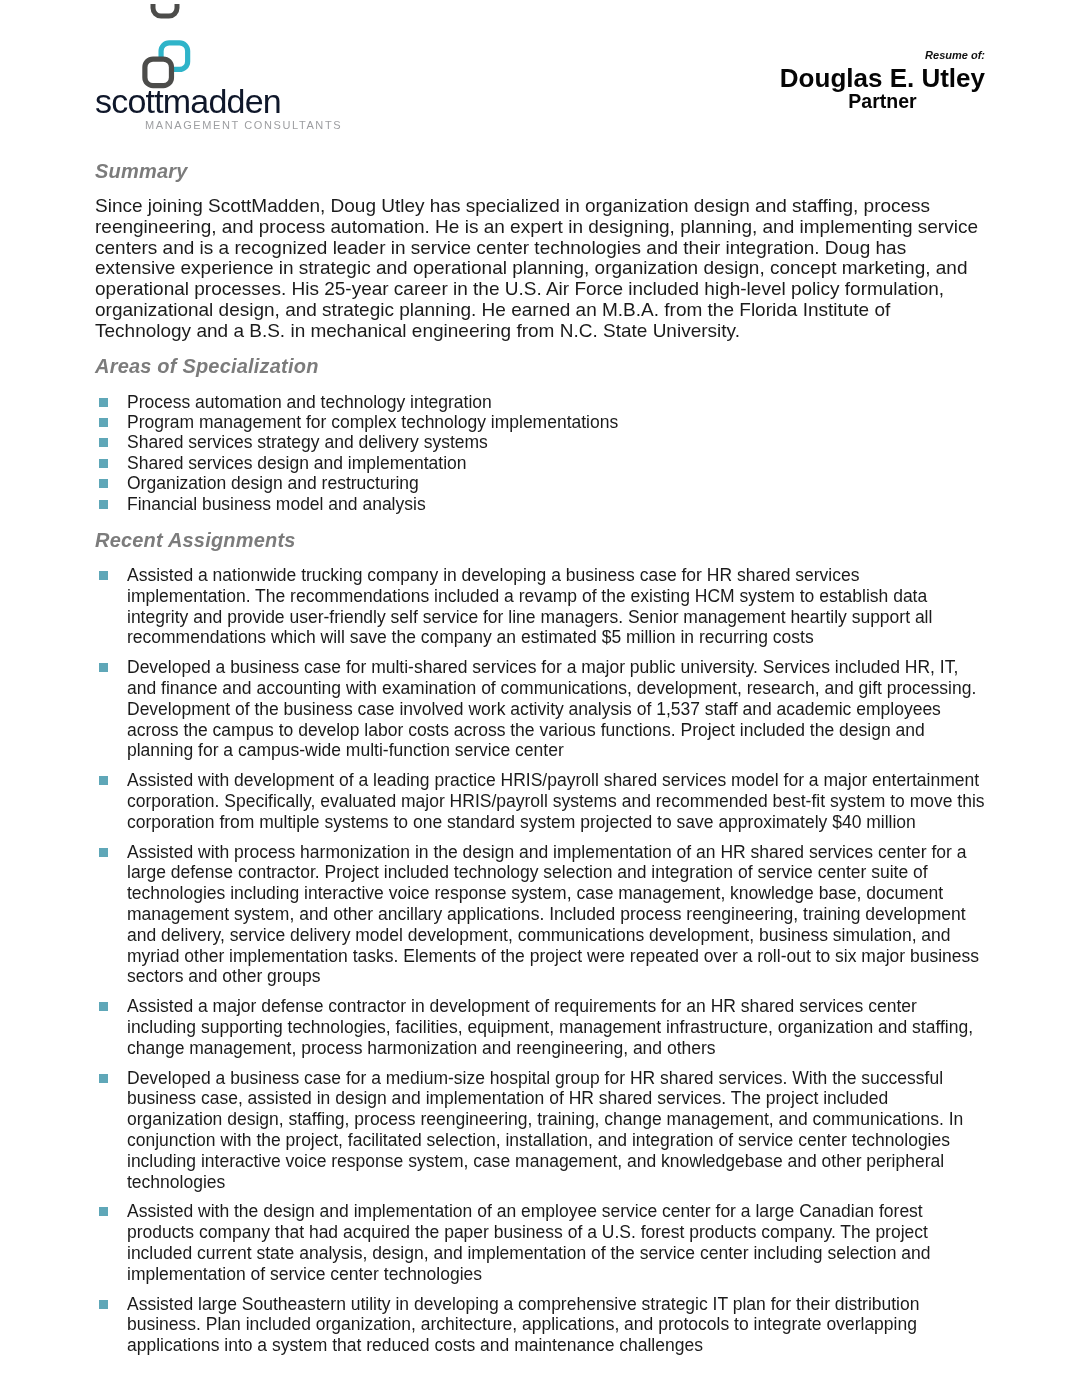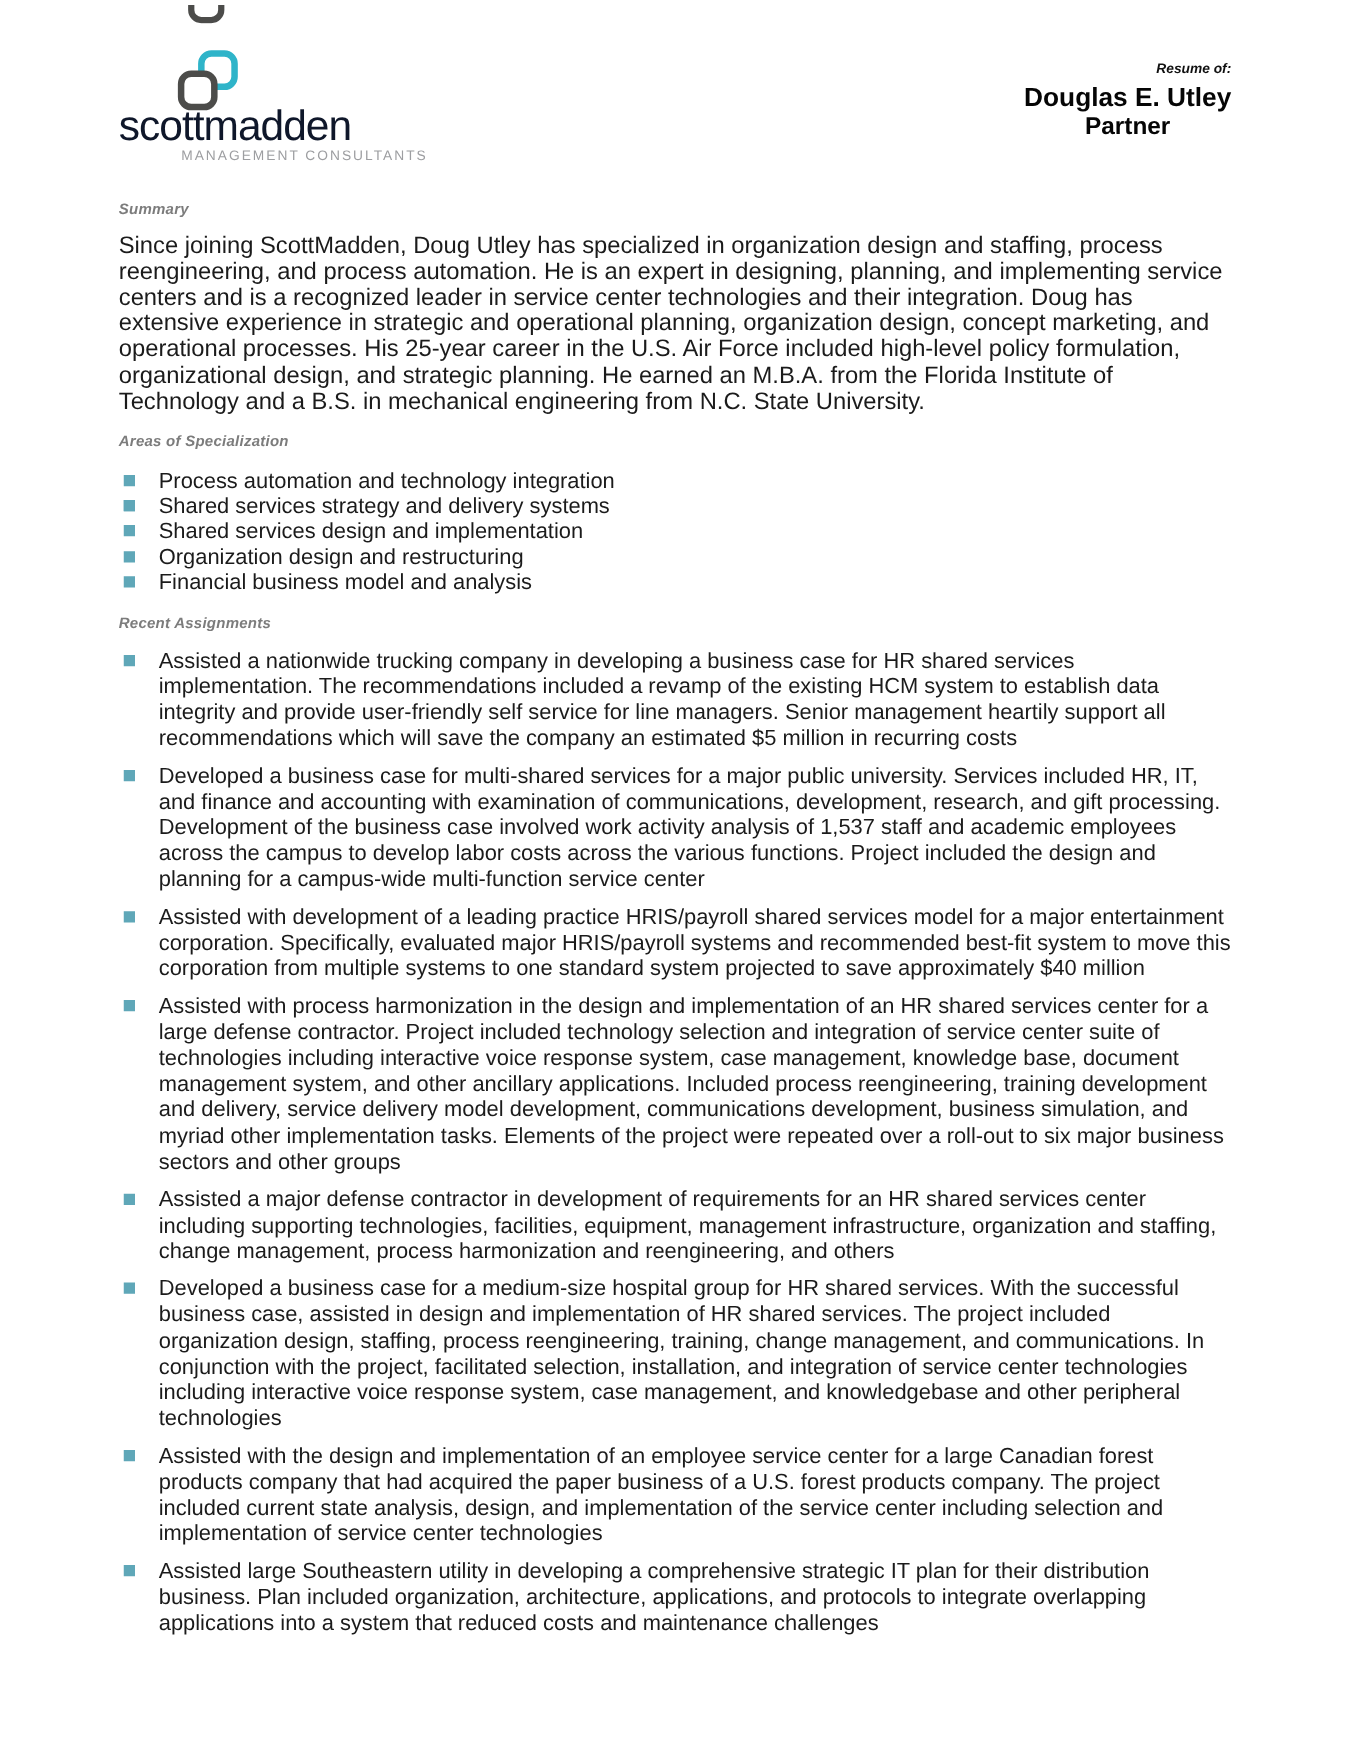--- a/index.html
+++ b/index.html
@@ -66,34 +66,34 @@
     text-align: right;
     line-height: 23px;
   }
   .resume-of-label {
     font-size: 11px;
     font-style: italic;
     font-weight: bold;
     color: #111;
   }
   .person-name {
-    font-size: 21px;
+    font-size: 26px;
     font-weight: bold;
     color: #050505;
   }
   .person-title {
     font-size: 19.5px;
     font-weight: bold;
     color: #050505;
     text-align: center;
   }
 
   
   .section-heading {
-    font-size: 12px;
+    font-size: 20px;
     font-weight: bold;
     font-style: italic;
     color: #7c7c7c;
     letter-spacing: 0.2px;
   }
   .summary-heading { margin-top: 10px; margin-bottom: 13px; }
   .summary-text {
     font-size: 19px;
     line-height: 20.8px;
     color: #1b1b1b;
@@ -159,21 +159,21 @@
 
   <div class="section summary-section">
     <h2 class="section-heading summary-heading">Summary</h2>
     <p class="summary-text">Since joining ScottMadden, Doug Utley has specialized in organization design and staffing, process reengineering, and process automation. He is an expert in designing, planning, and implementing service centers and is a recognized leader in service center technologies and their integration. Doug has extensive experience in strategic and operational planning, organization design, concept marketing, and operational processes. His 25-year career in the U.S. Air Force included high-level policy formulation, organizational design, and strategic planning. He earned an M.B.A. from the Florida Institute of Technology and a B.S. in mechanical engineering from N.C. State University.</p>
   </div>
 
   <div class="section spec-section">
     <h2 class="section-heading spec-heading">Areas of Specialization</h2>
     <ul class="bullet-list spec-list">
       <li><span class="bullet-square"></span><span>Process automation and technology integration</span></li>
-      <li><span class="bullet-square"></span></li>
+      <li><span class="bullet-square"></span><span>Program management for complex technology implementations</span></li>
       <li><span class="bullet-square"></span><span>Shared services strategy and delivery systems</span></li>
       <li><span class="bullet-square"></span><span>Shared services design and implementation</span></li>
       <li><span class="bullet-square"></span><span>Organization design and restructuring</span></li>
       <li><span class="bullet-square"></span><span>Financial business model and analysis</span></li>
     </ul>
   </div>
 
   <div class="section assign-section">
     <h2 class="section-heading assign-heading">Recent Assignments</h2>
     <ul class="bullet-list assign-list">

